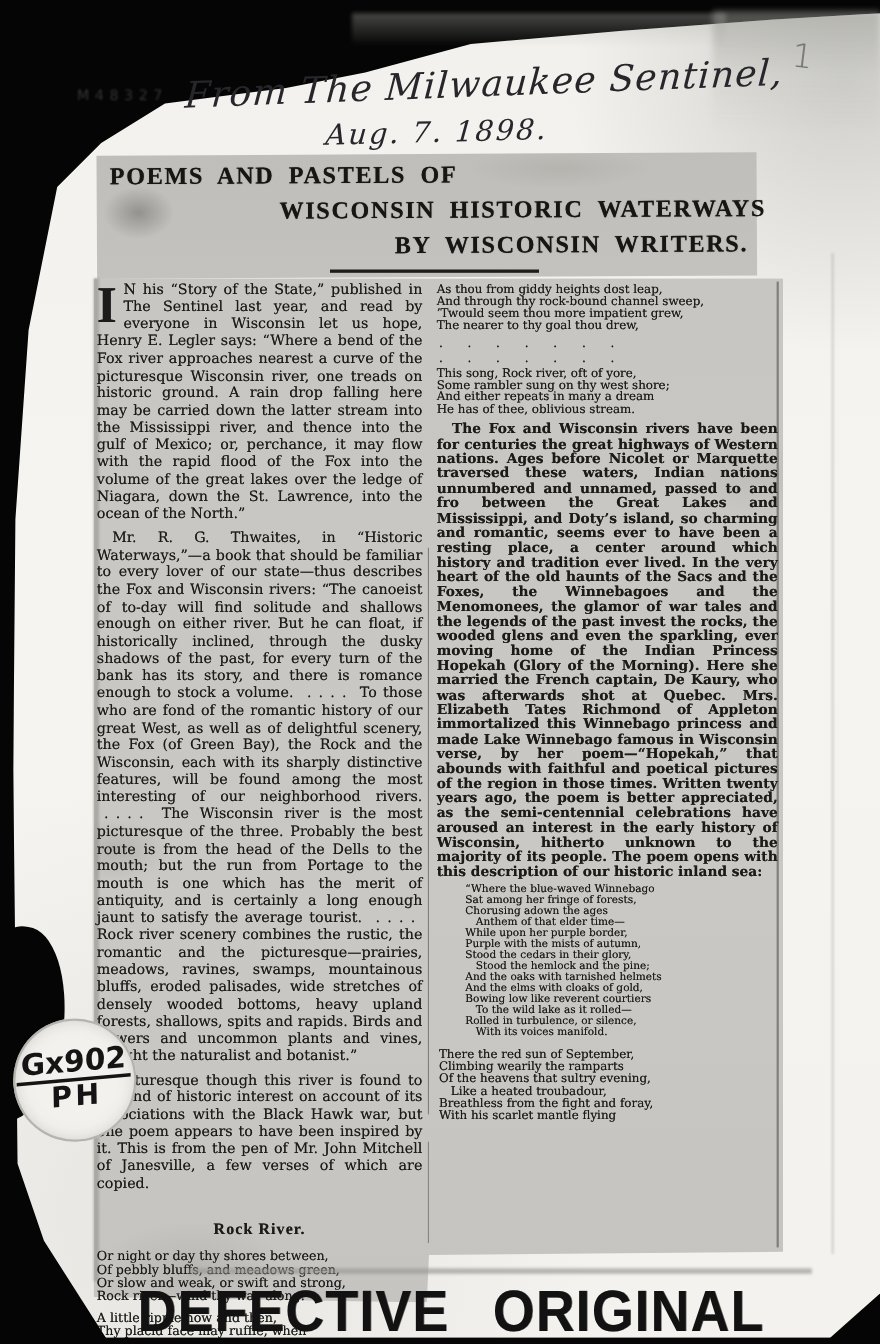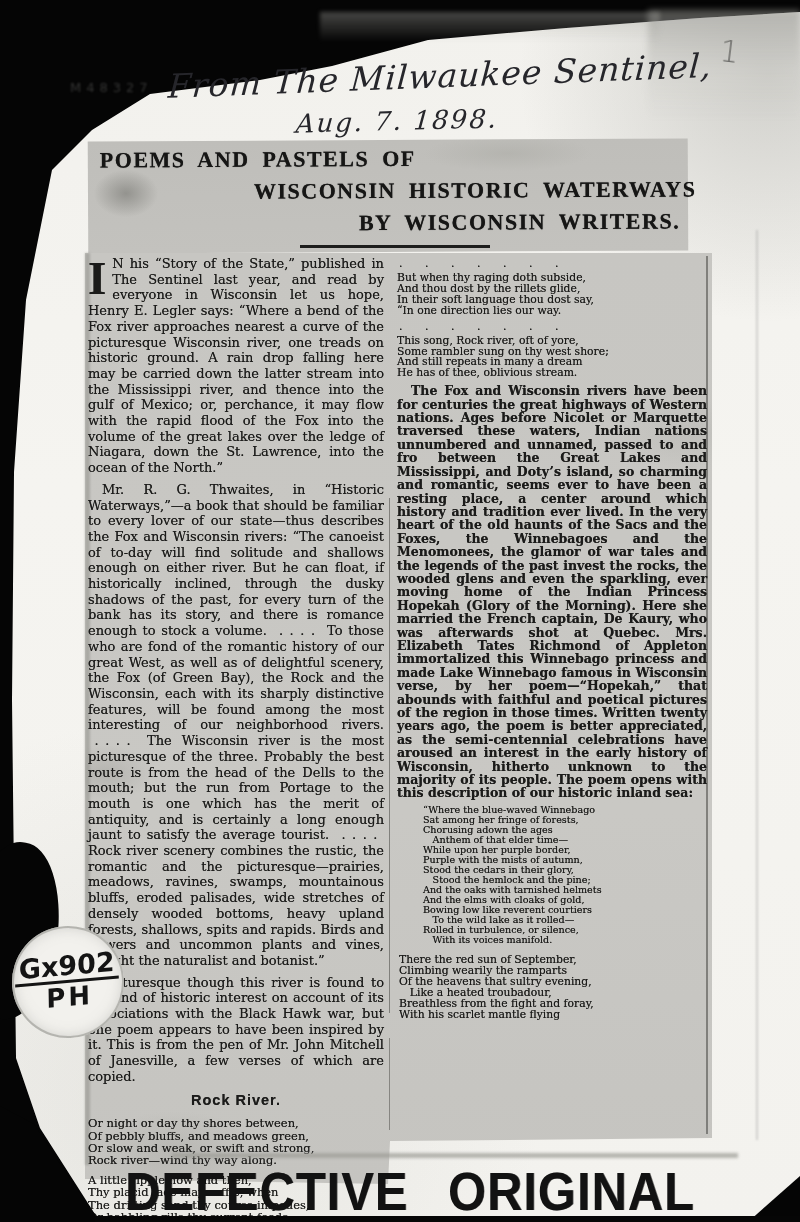--- a/index.html
+++ b/index.html
@@ -82,22 +82,22 @@
   .col-right{left:397px;top:258px;width:310px;font-size:12.5px;line-height:13.4px;}
   .col p{margin:0;text-align:justify;}
   .col p.ind{text-indent:14px;}
   .col-left p + p{margin-top:6px;}
   .dropcap{float:left;font-family:"Liberation Serif",serif;font-weight:700;font-size:47px;line-height:40px;
       margin:2px 6px 0 0;}
   .stanza{white-space:pre-line;text-align:left;margin:0 0 5px 0;}
   .col-left .stanza{font-size:11.5px;line-height:12.4px;margin-bottom:7px;}
   .col-right .stanza{font-size:10.8px;line-height:10.9px;margin-bottom:5px;}
   .dots{white-space:pre;letter-spacing:2px;line-height:10px;margin:1px 0 4px 2px;font-size:11px;}
-  .poem-head{font-family:Liberation Sans, sans-serif;font-weight:700;font-size:14.5px;text-align:center;
-      margin:8px 0 9px 0;letter-spacing:1px;}
+  .poem-head{font-family:Liberation Serif, serif;font-weight:700;font-size:14.5px;text-align:center;
+      margin:26px 0 9px 0;letter-spacing:1px;}
   .right-prose{margin-top:7px;font-weight:bold;}
   .hopekah{white-space:pre-line;font-size:9.6px;line-height:10px;margin:5px 0 0 26px;text-align:left;}
   .final-stanza{white-space:pre-line;font-size:10.8px;line-height:11.1px;margin:9px 0 0 2px;text-align:left;}
   
   .footer-smudge{position:absolute;left:172px;top:1153px;width:566px;height:5px;z-index:3;
       background:rgba(155,155,150,.7);filter:blur(1.5px);}
   .footer{position:absolute;left:90px;right:70px;top:1162px;z-index:3;text-align:center;
       font-family:"Liberation Sans",sans-serif;font-weight:700;font-size:51px;color:#121212;
       letter-spacing:1px;word-spacing:26px;transform:scaleX(.96) scaleY(1.04);
       text-shadow:.7px 0 0 rgba(0,0,0,.55);white-space:nowrap;}
@@ -141,29 +141,29 @@
 Of pebbly bluffs, and meadows green,
 Or slow and weak, or swift and strong,
 Rock river—wind thy way along.</div>
     <div class="stanza">A little ripple now and then,
 Thy placid face may ruffle, when
 The drifting sand thy course impedes,
 Or babbling rills thy current feeds.</div>
   </div>
 
   <div class="col col-right">
+    <div class="stanza">As thou from giddy heights dost leap,
+And through thy rock-bound channel sweep,
+’Twould seem thou more impatient grew,
+The nearer to thy goal thou drew,</div>
     <div class="dots">.  .  .  .  .  .  .</div>
-    <div class="stanza">But when thy raging doth subside,
-And thou dost by the rillets glide,
-In their soft language thou dost say,
-“In one direction lies our way.</div>
     <div class="dots">.  .  .  .  .  .  .</div>
     <div class="stanza">This song, Rock river, oft of yore,
 Some rambler sung on thy west shore;
-And still repeats in many a dream
+And either repeats in many a dream
 He has of thee, oblivious stream.</div>
     <p class="ind right-prose">The Fox and Wisconsin rivers have been for centuries the great highways of Western nations. Ages before Nicolet or Marquette traversed these waters, Indian nations unnumbered and unnamed, passed to and fro between the Great Lakes and Mississippi, and Doty’s island, so charming and romantic, seems ever to have been a resting place, a center around which history and tradition ever lived. In the very heart of the old haunts of the Sacs and the Foxes, the Winnebagoes and the Menomonees, the glamor of war tales and the legends of the past invest the rocks, the wooded glens and even the sparkling, ever moving home of the Indian Princess Hopekah (Glory of the Morning). Here she married the French captain, De Kaury, who was afterwards shot at Quebec. Mrs. Elizabeth Tates Richmond of Appleton immortalized this Winnebago princess and made Lake Winnebago famous in Wisconsin verse, by her poem—“Hopekah,” that abounds with faithful and poetical pictures of the region in those times. Written twenty years ago, the poem is better appreciated, as the semi-centennial celebrations have aroused an interest in the early history of Wisconsin, hitherto unknown to the majority of its people. The poem opens with this description of our historic inland sea:</p>
     <div class="hopekah">“Where the blue-waved Winnebago
 Sat among her fringe of forests,
 Chorusing adown the ages
   Anthem of that elder time—
 While upon her purple border,
 Purple with the mists of autumn,
 Stood the cedars in their glory,
   Stood the hemlock and the pine;

